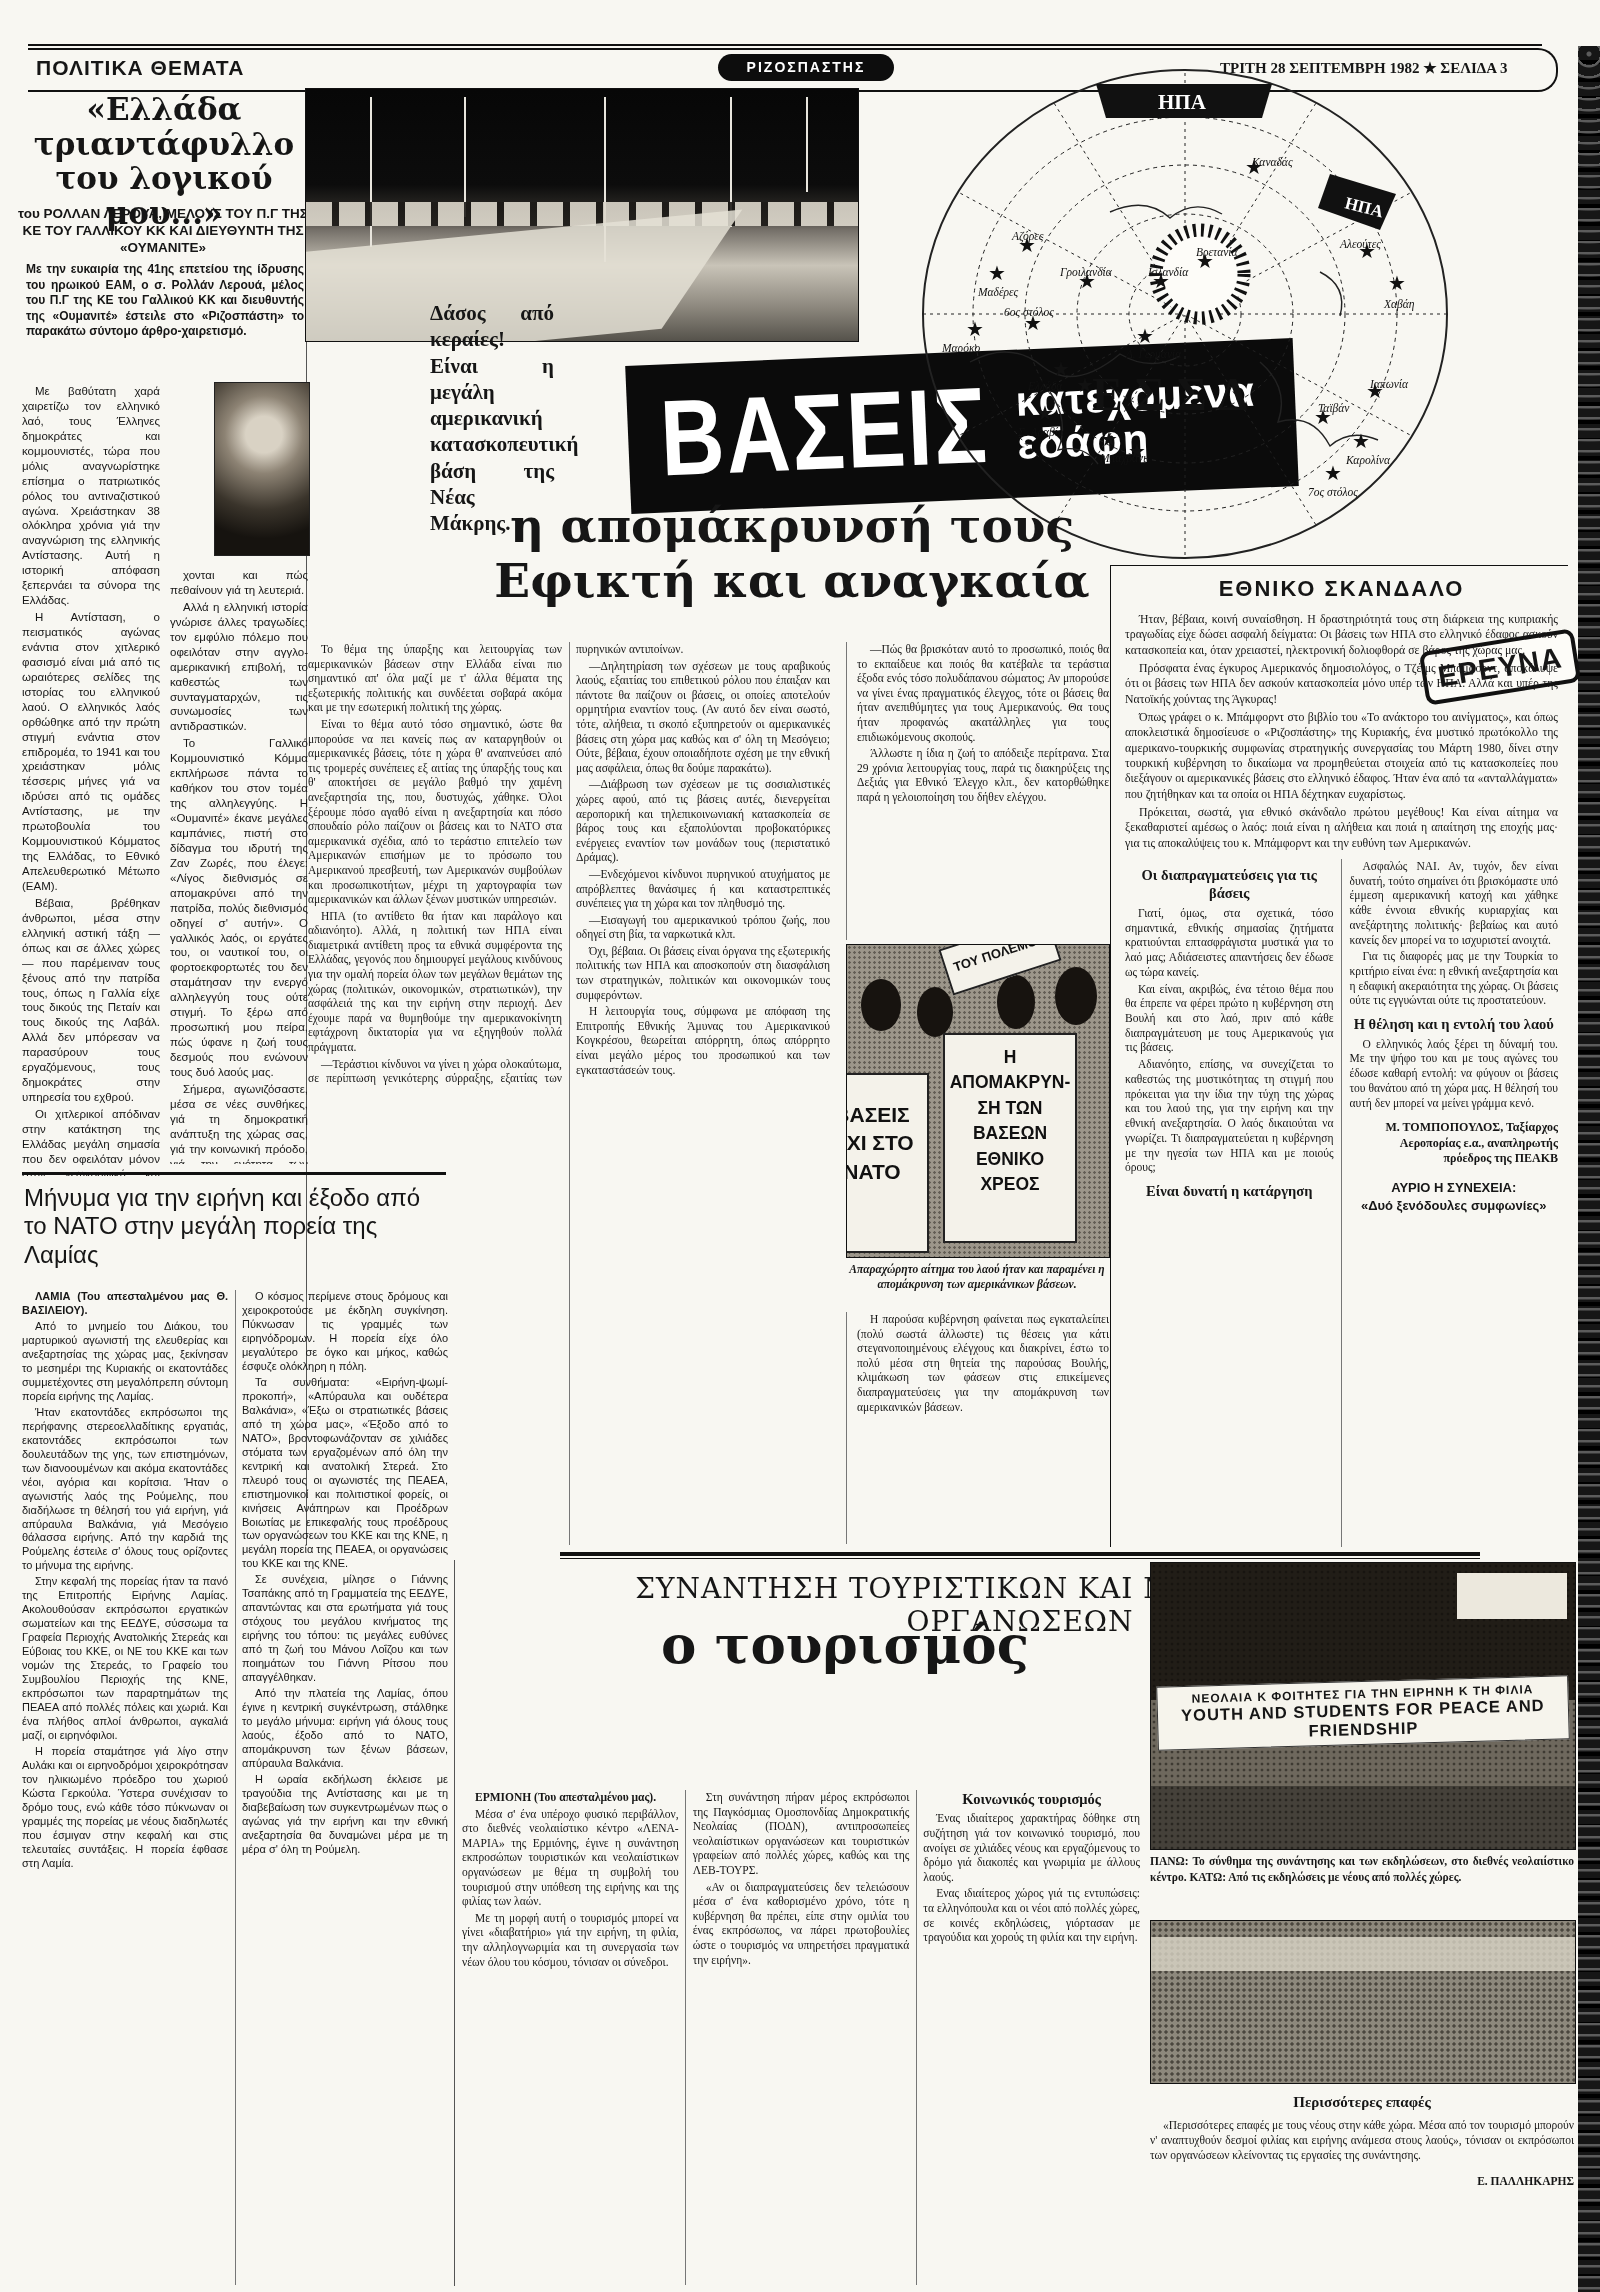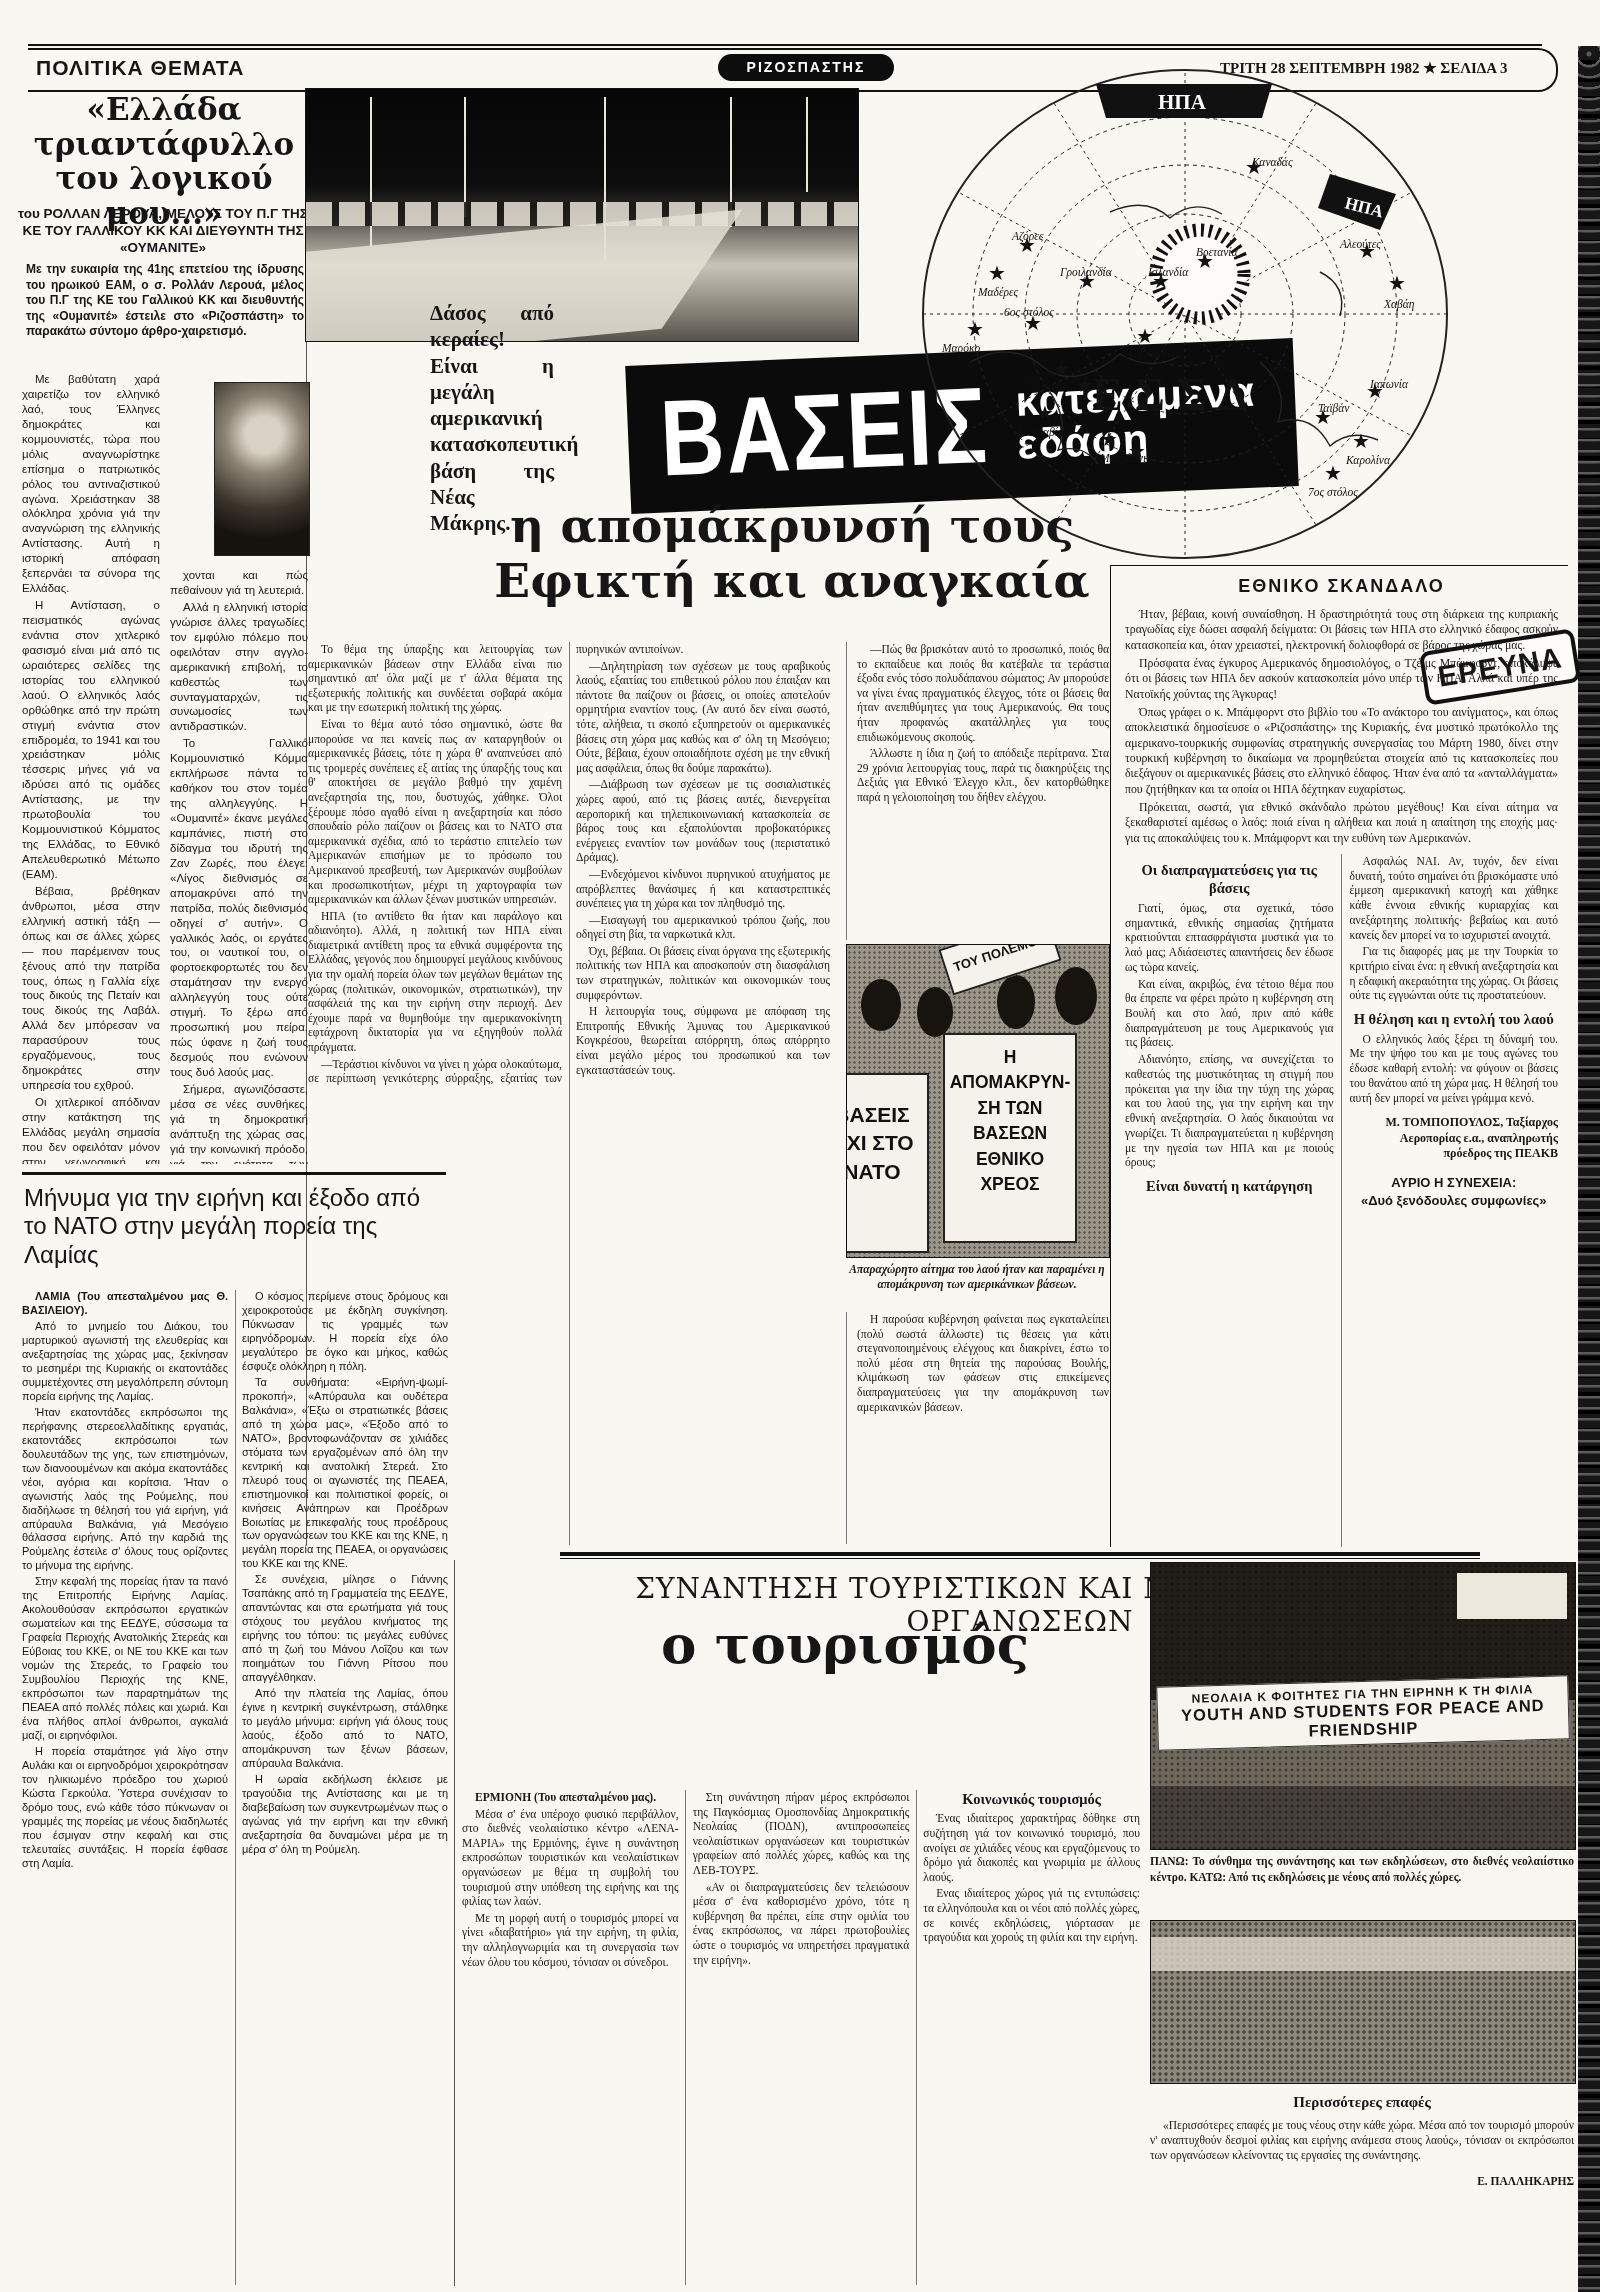--- a/index.html
+++ b/index.html
@@ -23,21 +23,21 @@
   .sub{font-weight:bold;text-align:center;font-size:14.5px;margin:7px 0 3px;column-span:none;}
   .vrule{width:1px;background:#555;}
   
   .l-title{left:20px;top:92px;width:288px;text-align:center;font-weight:bold;font-size:31px;line-height:1.12;
            font-family:"DejaVu Serif","Liberation Serif",serif;}
   .l-byline{left:14px;top:206px;width:298px;text-align:center;font-weight:bold;font-size:13.5px;line-height:1.25;
             font-family:"Liberation Sans",sans-serif;}
   .l-intro{left:26px;top:262px;width:278px;font-weight:bold;font-size:12px;line-height:1.3;text-align:justify;
            font-family:"Liberation Sans",sans-serif;}
   .l-col{font-family:"Liberation Sans",sans-serif;font-size:11.5px;line-height:1.3;overflow:hidden;text-align:justify;}
-  #l-col1{left:22px;top:372px;width:138px;height:792px;}
+  #l-col1{left:22px;top:384px;width:138px;height:792px;}
   #l-col2a{left:170px;top:568px;width:138px;height:596px;}
   #portrait{left:214px;top:382px;width:94px;height:172px;background:
      radial-gradient(circle at 52% 30%,#d9d2c4 0 14%,#8d8374 30%,#3a342b 58%,#16130f 80%);
      border:1px solid #222;}
   
   #lamia-rule{left:22px;top:1172px;width:424px;height:3px;background:#111;}
   .lam-title{left:24px;top:1184px;width:420px;font-weight:normal;font-size:24px;line-height:1.18;
              font-family:"Liberation Sans",sans-serif;}
   #lamia-body{left:22px;top:1290px;width:426px;height:995px;column-count:2;
               font-family:"Liberation Sans",sans-serif;font-size:11px;line-height:1.27;}
@@ -78,21 +78,21 @@
   #ph-protest .noise{position:absolute;inset:0;background-image:radial-gradient(#34302a 1px,transparent 1.5px);
      background-size:5px 5px;opacity:.55;}
   .head-sil{position:absolute;border-radius:50%;background:#17130f;}
   .placard{position:absolute;background:#f4f2ea;border:2px solid #222;color:#111;font-weight:900;
      font-family:"Liberation Sans",sans-serif;text-align:center;white-space:pre-line;}
   .prot-cap{left:846px;top:1262px;width:262px;font-weight:bold;font-style:italic;font-size:11.5px;
             text-align:center;line-height:1.3;}
   
   #box{left:1110px;top:565px;width:458px;height:982px;border-left:1px solid #111;border-top:1px solid #111;
        padding:8px 10px 0 14px;box-sizing:border-box;overflow:hidden;}
-  .box-title{text-align:center;font-weight:bold;font-size:18px;letter-spacing:2px;margin:2px 0 10px;
+  .box-title{text-align:center;font-weight:bold;font-size:22px;letter-spacing:2px;margin:2px 0 10px;
              font-family:"Liberation Sans",sans-serif;}
   #box-lead p{margin:0 0 3px;text-indent:14px;text-align:justify;}
   #box-lead{font-size:11.8px;line-height:1.3;}
   #box-cols{column-count:2;column-gap:16px;column-rule:1px solid #777;font-size:11.5px;line-height:1.28;
             margin-top:8px;height:770px;overflow:hidden;}
   .sig{font-weight:bold;text-align:right;font-size:12px;margin-top:10px;line-height:1.3;}
   .tomorrow{font-weight:bold;text-align:center;font-size:13px;margin-top:12px;line-height:1.4;
             font-family:"Liberation Sans",sans-serif;}
   
   #t-rule{left:560px;top:1552px;width:920px;height:4px;background:#111;}

